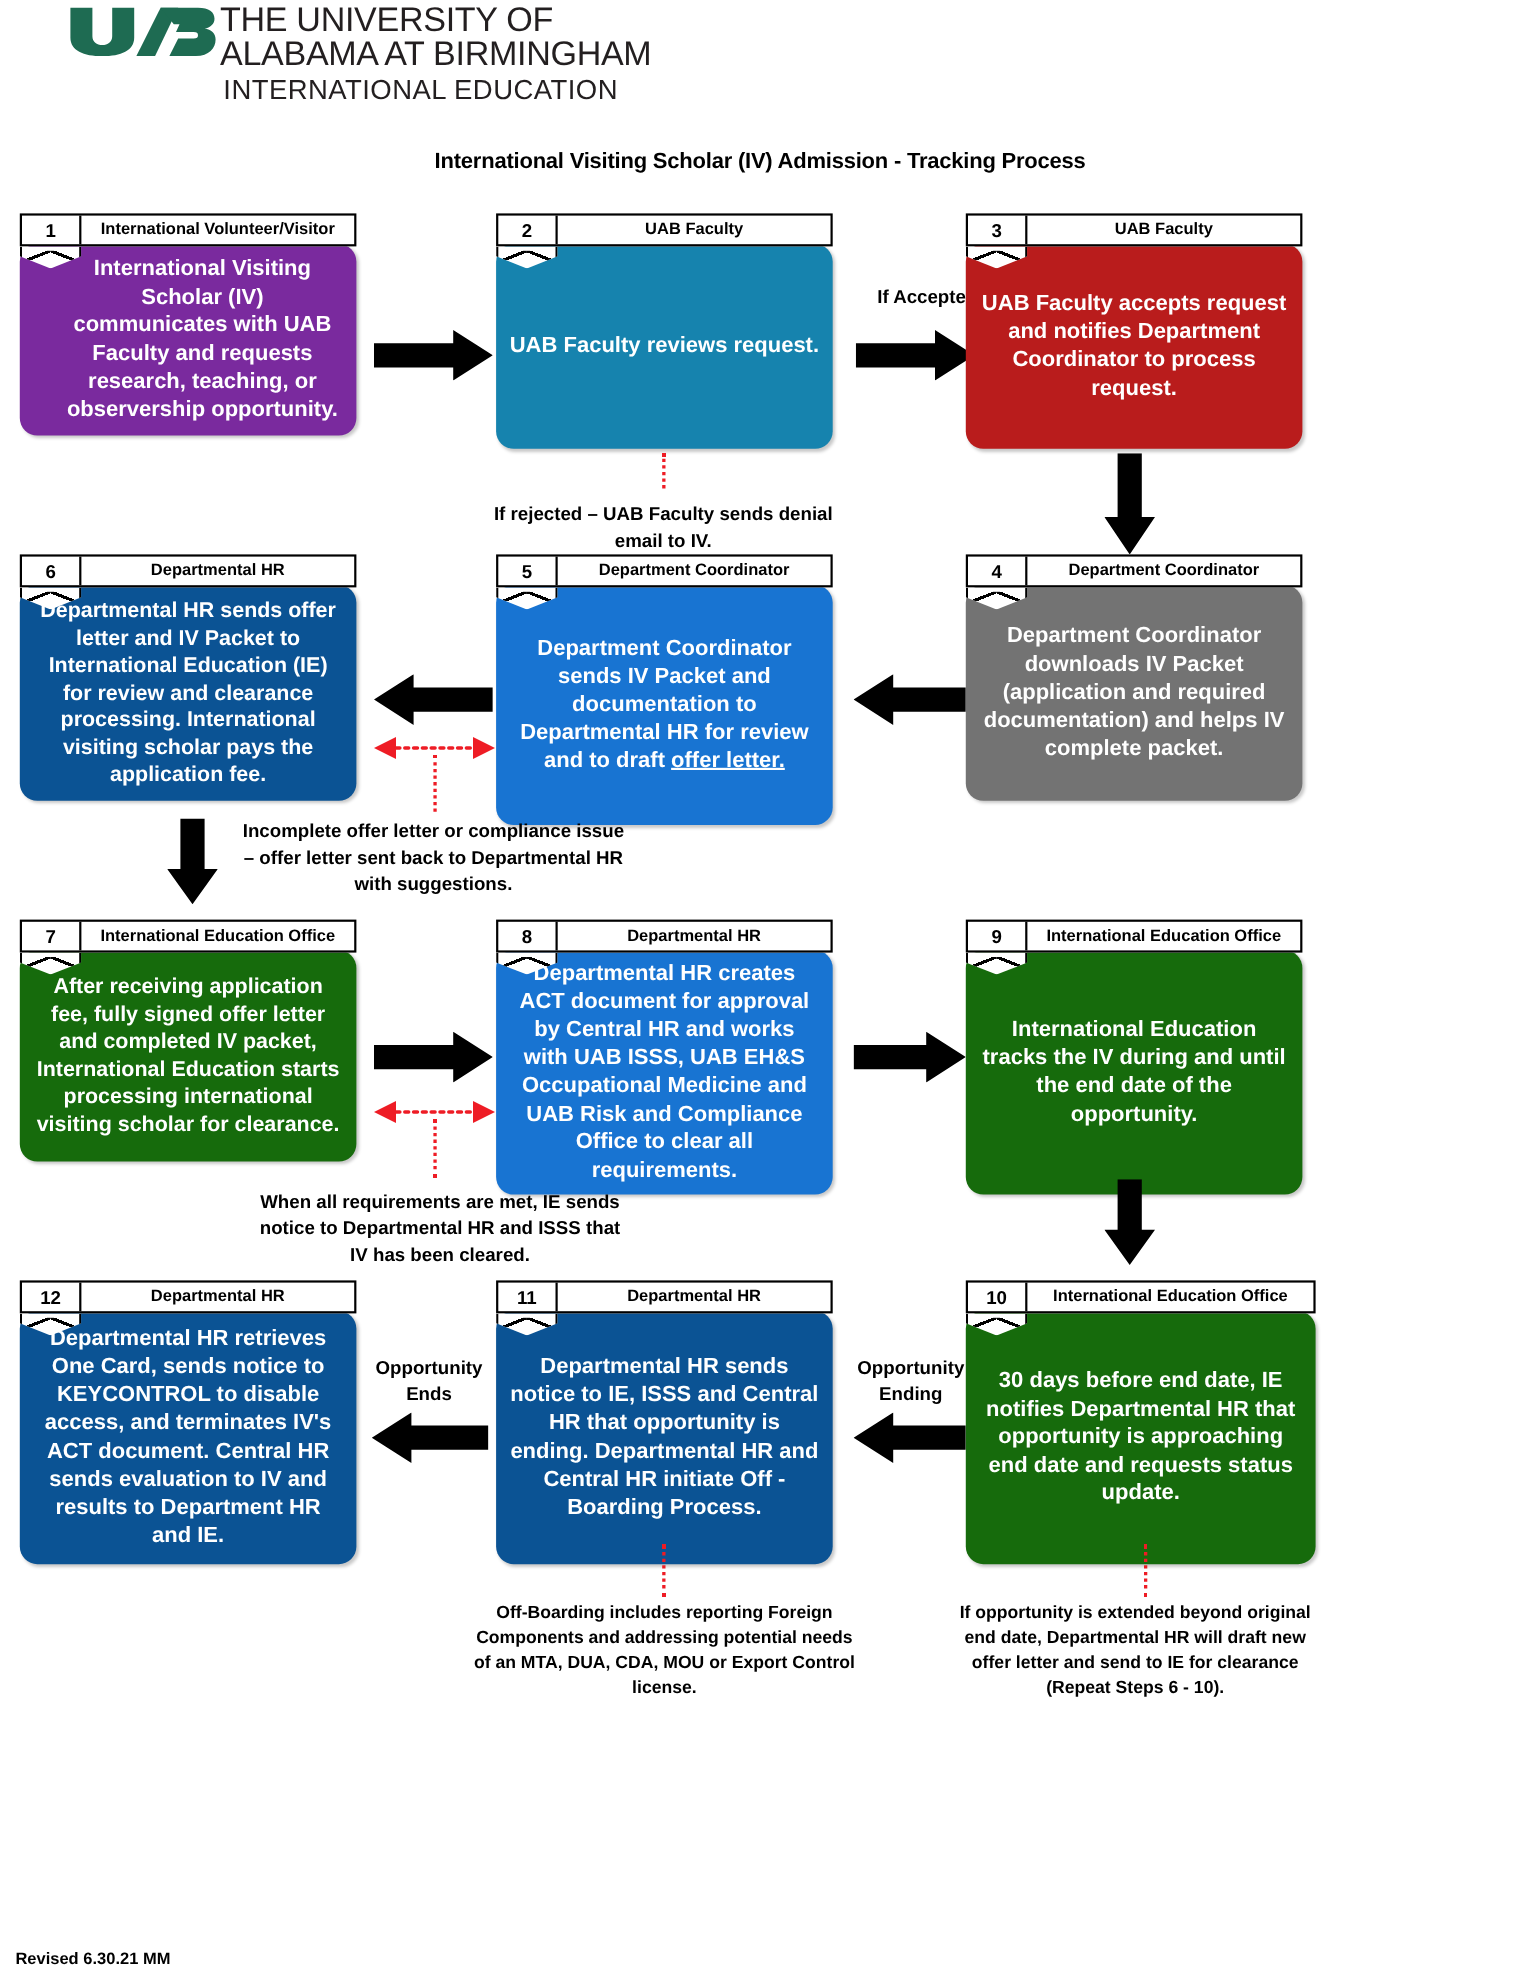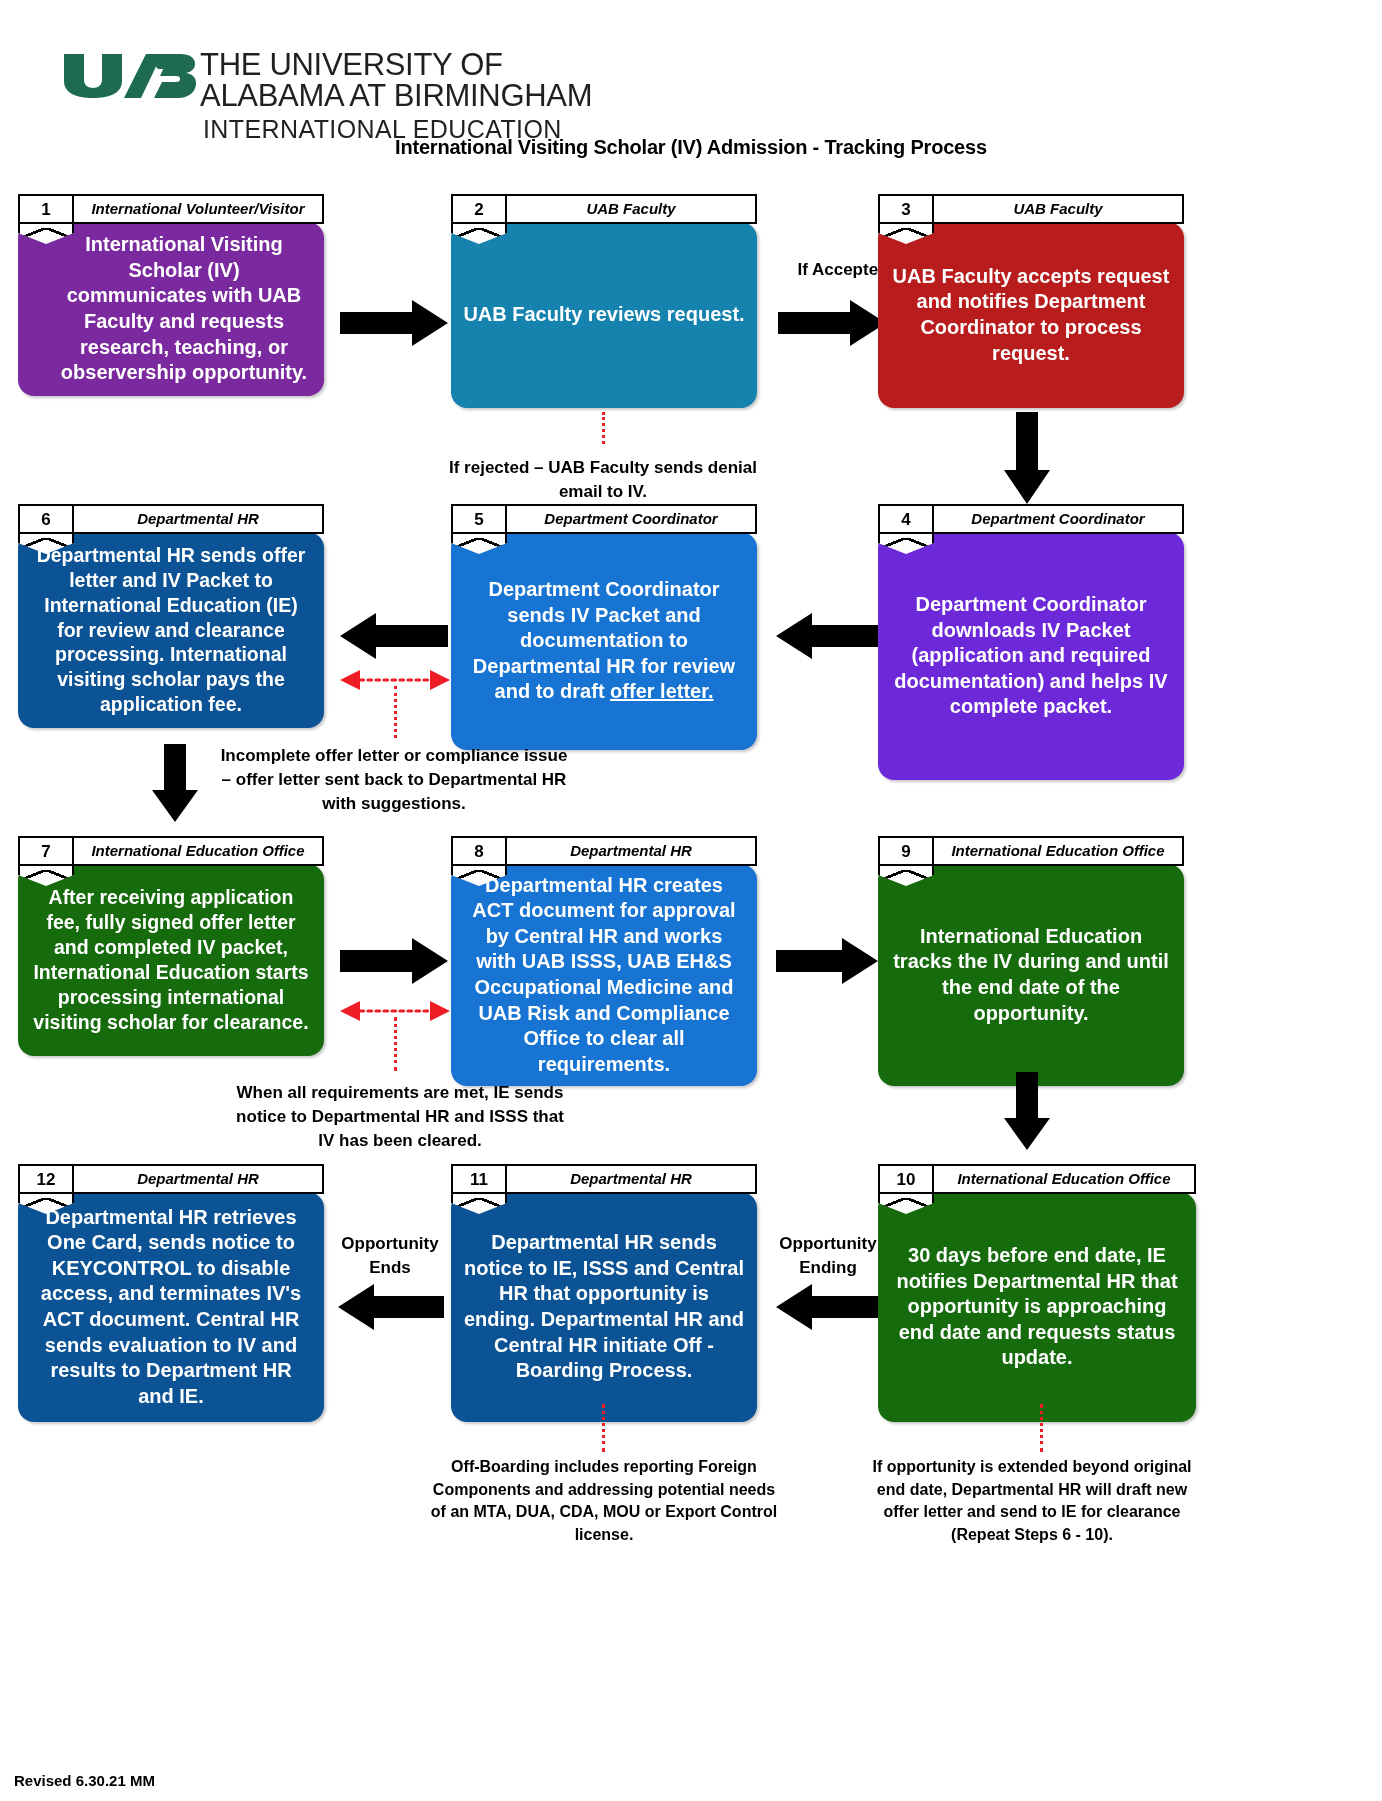--- a/index.html
+++ b/index.html
@@ -9,21 +9,21 @@
   }
   body {
     width: 1382px; height: 1801px;
     position: relative;
     font-family: "Liberation Sans", sans-serif;
     color: #000;
     overflow: hidden;
   }
 
   
-  #header-area { position: absolute; left: 0; top: 0; width: 1382px; height: 120px; margin-top: 47px; }
+  #header-area { position: absolute; left: 0; top: 0; width: 1382px; height: 120px; }
   #uab-logo { position: absolute; left: 62px; top: 5px; width: 135px; height: 48px; }
   #uab-wordmark {
     position: absolute; left: 200px; top: 2px;
     font-family: "Liberation Sans", sans-serif;
     font-size: 31px; line-height: 1.0; font-weight: 400;
     letter-spacing: -0.3px; color: #231f20;
   }
   #uab-wordmark .l2 { display:block; }
   #dept-name {
     position: absolute; left: 203px; top: 68px;
@@ -65,21 +65,20 @@
   .node-tab::after {
     content:""; position:absolute; left:-2px; top:0; width:calc(100% + 4px); height:100%;
     background:
       linear-gradient(to bottom right, transparent calc(50% - 1.4px), #000 calc(50% - 1.4px), #000 calc(50% + 1.4px), transparent calc(50% + 1.4px)) 0 45% / 50% 55% no-repeat,
       linear-gradient(to bottom left, transparent calc(50% - 1.4px), #000 calc(50% - 1.4px), #000 calc(50% + 1.4px), transparent calc(50% + 1.4px)) 100% 45% / 50% 55% no-repeat;
   }
   .node-role {
     flex: 1; text-align: center;
     font-size: 15px; font-weight: bold; padding: 0 4px;
     line-height: 1.05;
-    font-style: italic;
   }
   .node-body {
     border-radius: 16px;
     color: #fff; font-weight: bold;
     display: flex; align-items: center; justify-content: center;
     text-align: center;
     padding: 10px 12px;
     font-size: 20px; line-height: 1.28;
     box-shadow: 2px 2px 3px rgba(0,0,0,0.22);
     overflow: hidden;
@@ -207,21 +206,21 @@
     </div>
   </div>
 </div>
 
 <div class="node" style="left:878px; top:504px; width:306px;">
   <div class="node-head">
     <div class="node-num">4</div>
     <div class="node-tab"></div>
     <div class="node-role">Department Coordinator</div>
   </div>
-  <div class="node-body" style="background:#6d28d9; height:248px; margin-top:-2px;">Department Coordinator downloads IV Packet (application and required documentation) and helps IV complete packet.</div>
+  <div class="node-body" style="background:#737373; height:196px; margin-top:-2px;">Department Coordinator downloads IV Packet (application and required documentation) and helps IV complete packet.</div>
 </div>
 
 <div class="arrow" style="left:776px; top:613px;">
   <svg width="102" height="46" viewBox="0 0 102 46">
       <polygon points="102,12 36,12 36,0 0,23 36,46 36,34 102,34" fill="#000"></polygon>
     </svg>
 </div>
 
 <div class="red-dbl" style="left:340px; top:667px;">
   <svg width="110" height="26" viewBox="0 0 110 26">

